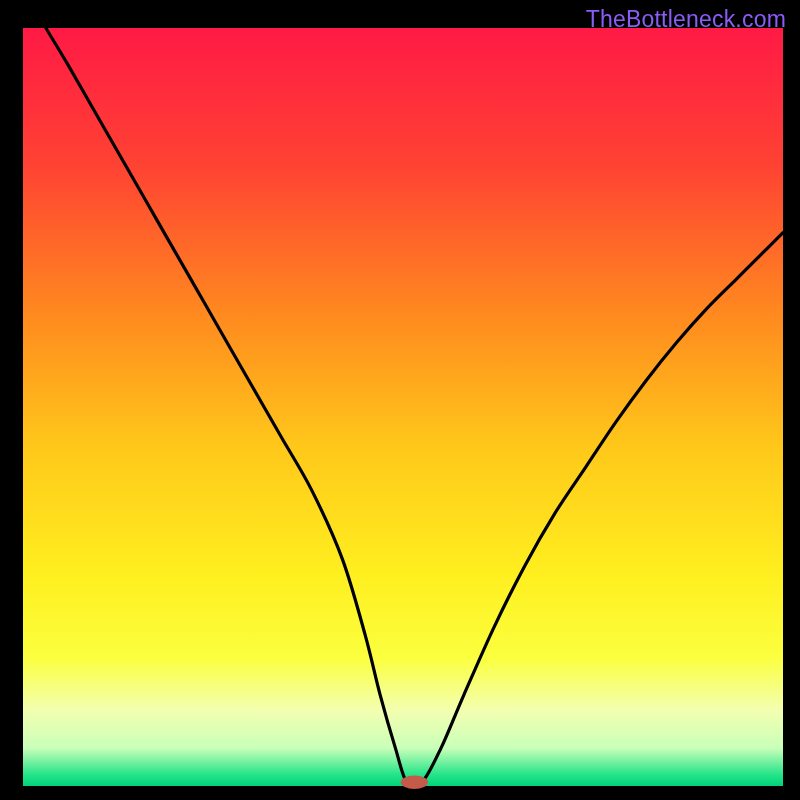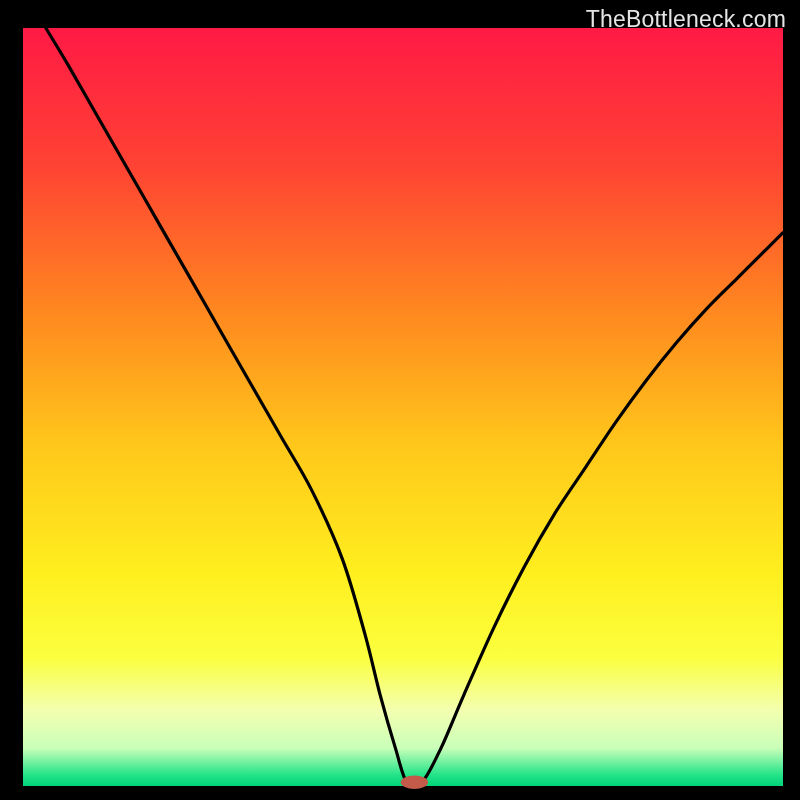--- a/index.html
+++ b/index.html
@@ -14,21 +14,21 @@
   .frame {
     position: relative;
     width: 800px;
     height: 800px;
     background: #000;
   }
   .watermark {
     position: absolute;
     top: 6px;
     right: 14px;
-    color: #e5e5e5;
+    color: #8b5cf6;
     font-size: 23px;
     font-weight: 500;
     letter-spacing: 0.2px;
     z-index: 10;
   }
   svg.chart {
     position: absolute;
     left: 0;
     top: 0;
   }

